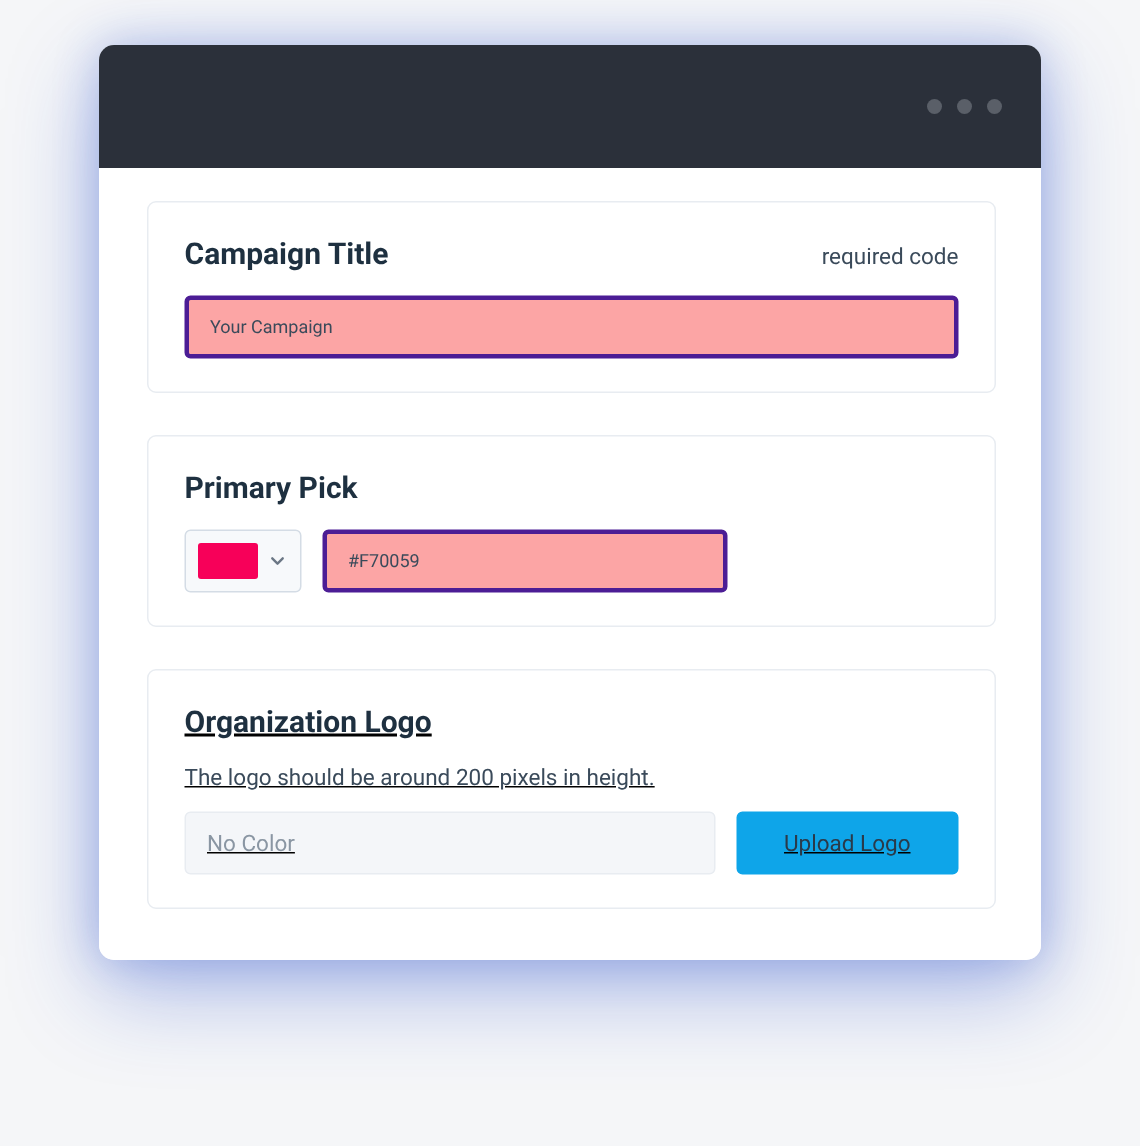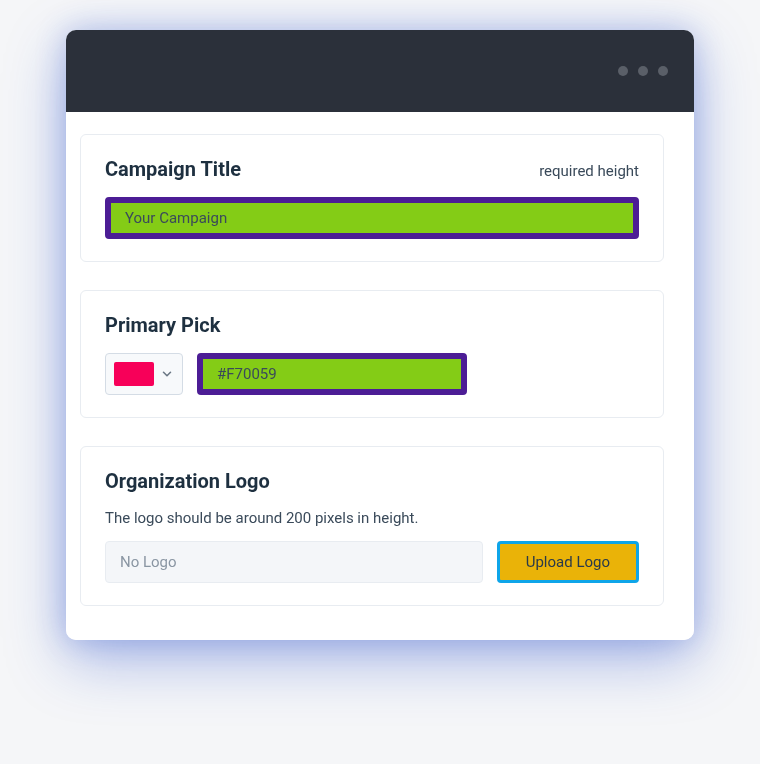--- a/index.html
+++ b/index.html
@@ -32,30 +32,31 @@
       gap: 10px;
     }
     .dot {
       width: 10px;
       height: 10px;
       border-radius: 50%;
       background: #5a5f68;
     }
     .content {
       background: #ffffff;
-      padding: 22px 30px 34px 14px;
+      padding: 22px 30px 34px 32px;
     }
     .card {
       border: 1px solid #e8ecf1;
       border-radius: 6px;
       padding: 22px 24px;
       margin-bottom: 28px;
     }
     .card:last-child {
       margin-bottom: 0;
+      text-decoration: underline;
     }
     .card-header {
       display: flex;
       justify-content: space-between;
       align-items: baseline;
       margin-bottom: 16px;
     }
     .card-title {
       font-size: 20px;
       font-weight: 700;
@@ -66,27 +67,27 @@
       color: #3a4a5a;
     }
     .card-subtext {
       font-size: 15px;
       color: #3a4a5a;
       margin-bottom: 14px;
     }
     .text-input {
       width: 100%;
       height: 42px;
-      border: 6px solid #4c1d95;
+      border: 3px solid #4c1d95;
       border-radius: 4px;
       padding: 0 14px;
-      font-size: 15px;
+      font-size: 12px;
       color: #3a4a5a;
       font-family: inherit;
-      background: #84cc16;
+      background: #fca5a5;
     }
     .color-row {
       display: flex;
       gap: 14px;
       align-items: center;
     }
     .color-picker {
       display: flex;
       align-items: center;
       height: 42px;
@@ -123,22 +124,22 @@
       border-radius: 4px;
       display: flex;
       align-items: center;
       padding: 0 14px;
       font-size: 15px;
       color: #8a96a3;
     }
     .upload-btn {
       height: 42px;
       padding: 0 26px;
-      border: 3px solid #0ea5e9;
-      background: #eab308;
+      border: 6px solid #0ea5e9;
+      background: #0ea5e9;
       border-radius: 4px;
       font-size: 15px;
       color: #2a3a4a;
       cursor: pointer;
       font-family: inherit;
     }
   </style>
 </head>
 <body>
 
@@ -146,21 +147,21 @@
   <div class="titlebar">
     <div class="dot"></div>
     <div class="dot"></div>
     <div class="dot"></div>
   </div>
   <div class="content">
 
     <div class="card">
       <div class="card-header">
         <div class="card-title">Campaign Title</div>
-        <div class="required-text">required height</div>
+        <div class="required-text">required code</div>
       </div>
       <input type="text" class="text-input" value="Your Campaign" style="">
     </div>
 
     <div class="card">
       <div class="card-header">
         <div class="card-title">Primary Pick</div>
       </div>
       <div class="color-row">
         <div class="color-picker">
@@ -172,19 +173,19 @@
         <input type="text" class="text-input color-input" value="#F70059" style="">
       </div>
     </div>
 
     <div class="card">
       <div class="card-header">
         <div class="card-title">Organization Logo</div>
       </div>
       <div class="card-subtext">The logo should be around 200 pixels in height.</div>
       <div class="logo-row">
-        <div class="logo-display">No Logo</div>
+        <div class="logo-display">No Color</div>
         <button class="upload-btn">Upload Logo</button>
       </div>
     </div>
 
   </div>
 </div>
 
 </body></html>

